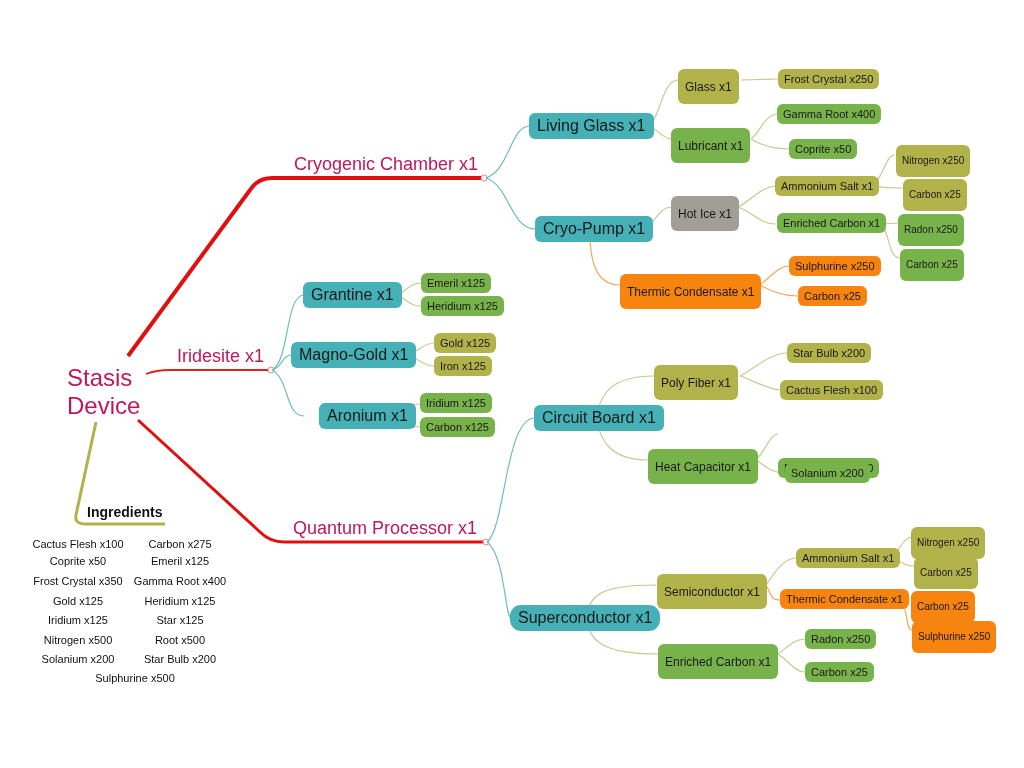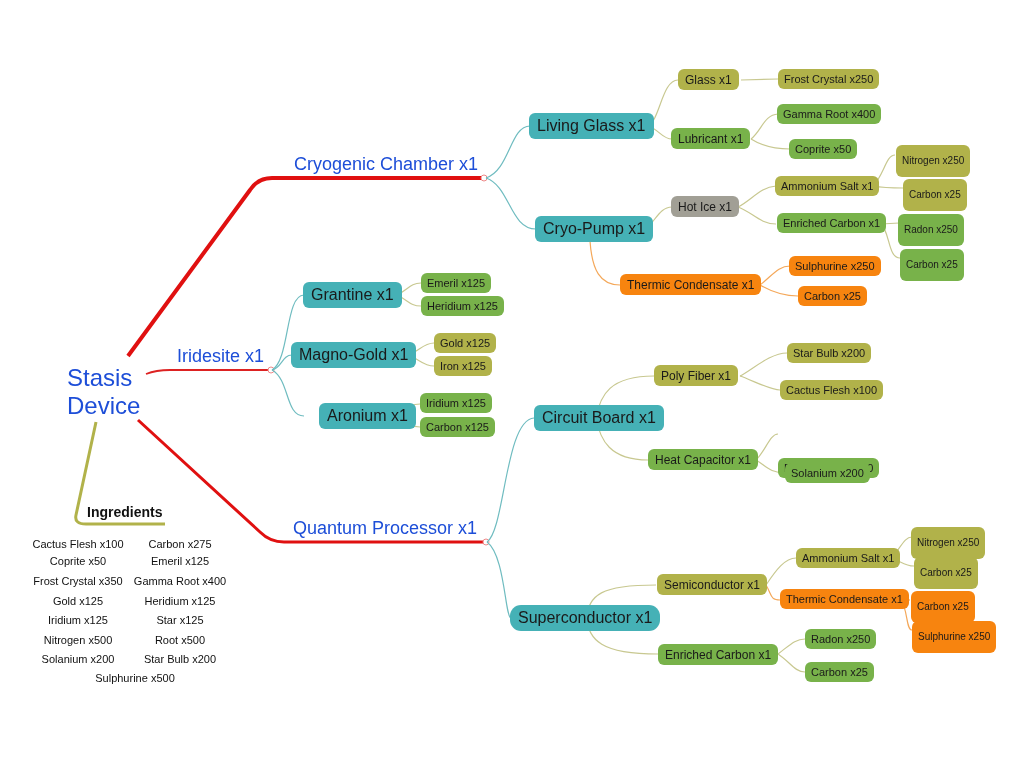--- a/index.html
+++ b/index.html
@@ -1,23 +1,23 @@
 <!DOCTYPE html>
 <html><head>
 <meta charset="utf-8">
 <style>
   html,body{margin:0;padding:0;background:#fff;}
   body{width:1024px;height:768px;position:relative;overflow:hidden;font-family:"Liberation Sans",sans-serif;color:#111;}
   #links{position:absolute;left:0;top:0;width:1024px;height:768px;}
   .node{position:absolute;border-radius:6px;white-space:nowrap;line-height:1;display:flex;align-items:center;justify-content:center;box-sizing:border-box;color:#1a1a1a;}
   .l2{font-size:16px;height:26px;padding:0 8px;}
-  .l3{font-size:12px;height:21px;padding:0 7px;}
+  .l3{font-size:12px;height:35px;padding:0 7px;}
   .l4{font-size:11px;height:20px;padding:0 6px;}
   .l5{font-size:10px;height:19px;padding:16px 6px;}
-  .plain{position:absolute;white-space:nowrap;color:#1d4ed8;}
+  .plain{position:absolute;white-space:nowrap;color:#be185d;}
   .root{font-size:24px;line-height:1.15;}
   .l1{font-size:18px;}
   .teal{background:#45b1b6;}
   .olive{background:#b1b24a;}
   .green{background:#78b24a;}
   .orange{background:#f7840f;}
   .gray{background:#a19f95;}
   #ingredients-title{position:absolute;left:87px;top:504px;font-size:14px;font-weight:bold;}
   #ing-list{position:absolute;left:20px;top:538px;width:230px;font-size:11px;}
   .ing{position:absolute;white-space:nowrap;text-align:center;}

